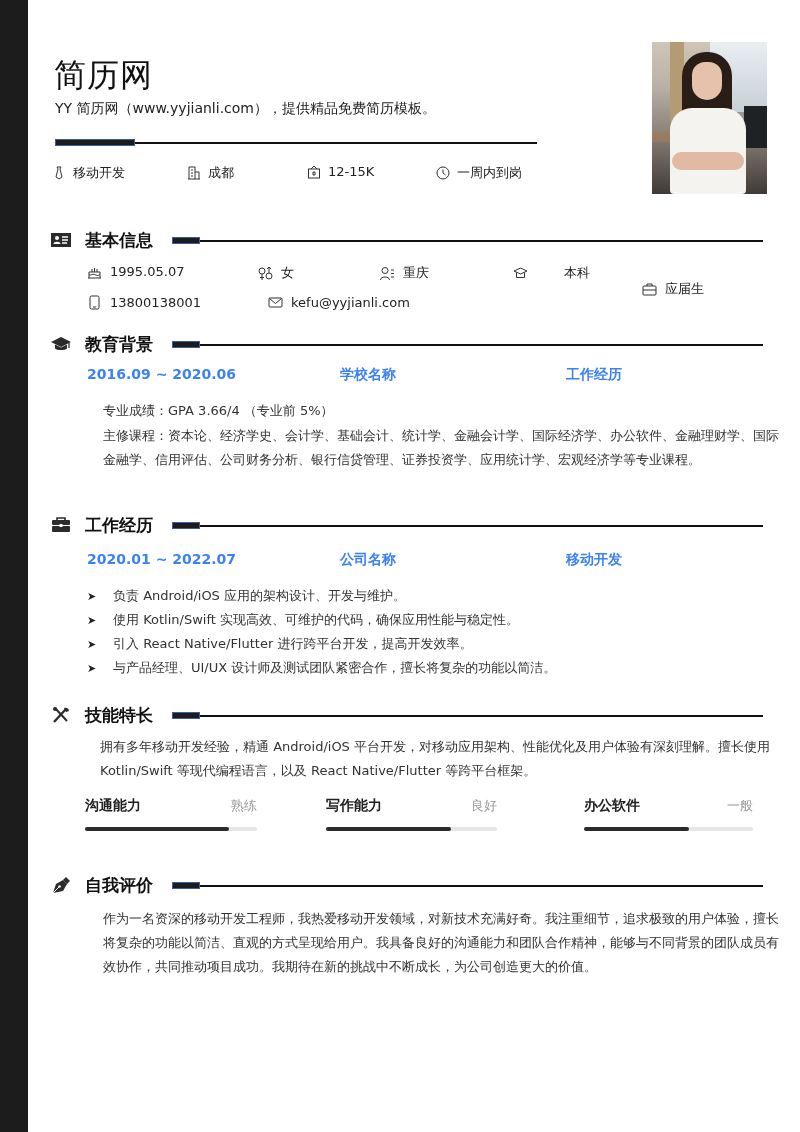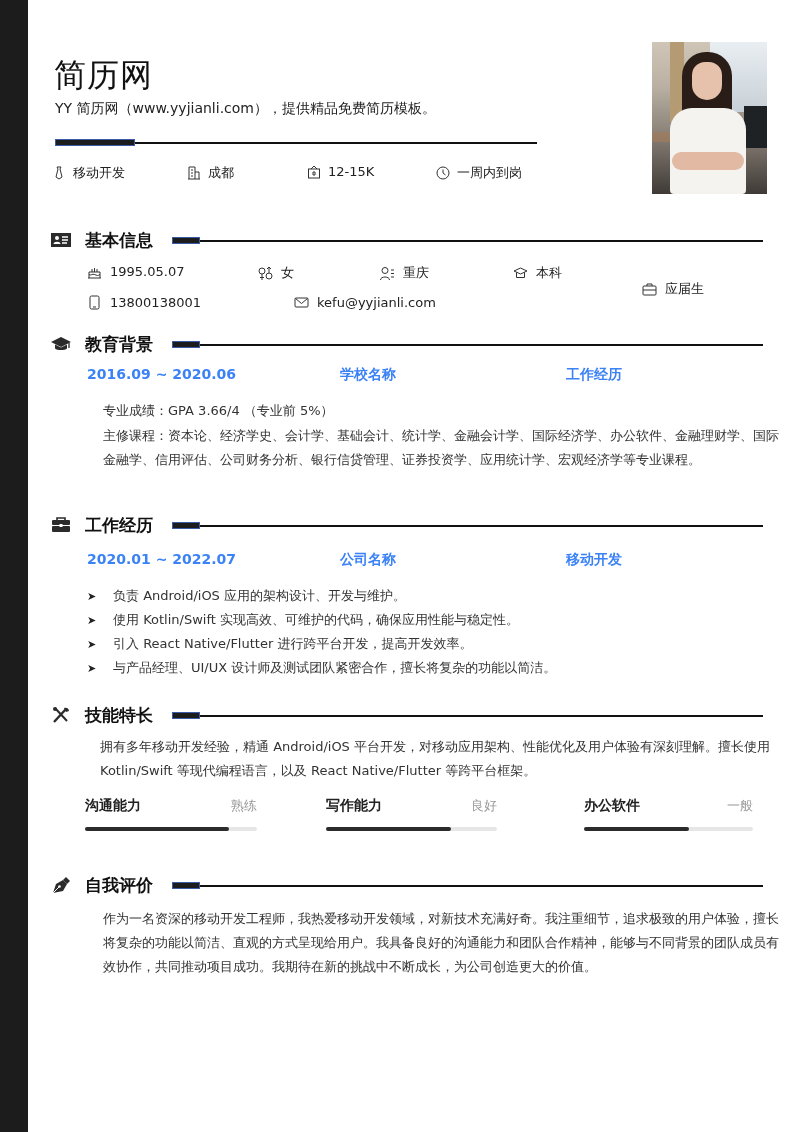--- a/index.html
+++ b/index.html
@@ -128,41 +128,41 @@
   <span>女</span>
 </div>
 <div class="info-item" style="left:380px; top:264px;">
   <svg viewBox="0 0 15 15">
       <circle cx="5" cy="4.5" r="3" fill="none" stroke="#333"></circle>
       <path d="M0.5 14c0-4 9-4 9 0" fill="none" stroke="#333"></path>
       <path d="M11 4h3M11 7.5h3M11 11h3" stroke="#333"></path>
     </svg>
   <span>重庆</span>
 </div>
-<div class="info-item" style="left:513px; top:264px;">
+<div class="info-item" style="left:513px; top:264px;gap:28px;">
   <svg viewBox="0 0 15 15">
       <path d="M1 5l6.5-3 6.5 3-6.5 3z M3.5 6.5v5h8v-5" fill="none" stroke="#333"></path>
     </svg>
   <span>本科</span>
 </div>
 <div class="info-item" style="left:642px; top:280px;">
   <svg viewBox="0 0 15 15">
       <rect x="1" y="4" width="13" height="9" rx="1" fill="none" stroke="#333"></rect>
       <path d="M5 4V2h5v2M1 8h13" fill="none" stroke="#333"></path>
     </svg>
   <span>应届生</span>
 </div>
 <div class="info-item" style="left:87px; top:295px;">
   <svg viewBox="0 0 15 15">
       <rect x="3" y="1" width="9" height="13" rx="1.5" fill="none" stroke="#333"></rect>
       <path d="M6 12h3" stroke="#333"></path>
     </svg>
   <span>13800138001</span>
 </div>
-<div class="info-item" style="left:270px; top:295px;padding-left:24px;">
+<div class="info-item" style="left:244px; top:295px;padding-left:24px;">
   <svg viewBox="0 0 15 15">
       <rect x="1" y="3" width="13" height="9" rx="1" fill="none" stroke="#333"></rect>
       <path d="M1.5 3.5l6 5 6-5" fill="none" stroke="#333"></path>
     </svg>
   <span>kefu@yyjianli.com</span>
 </div>
 
 <div class="section-head" style="top:332px;">
   <svg class="s-icon" viewBox="0 0 22 18">
       <path d="M1 7l10-5 10 5-10 5z" fill="#2b2b2b"></path>

